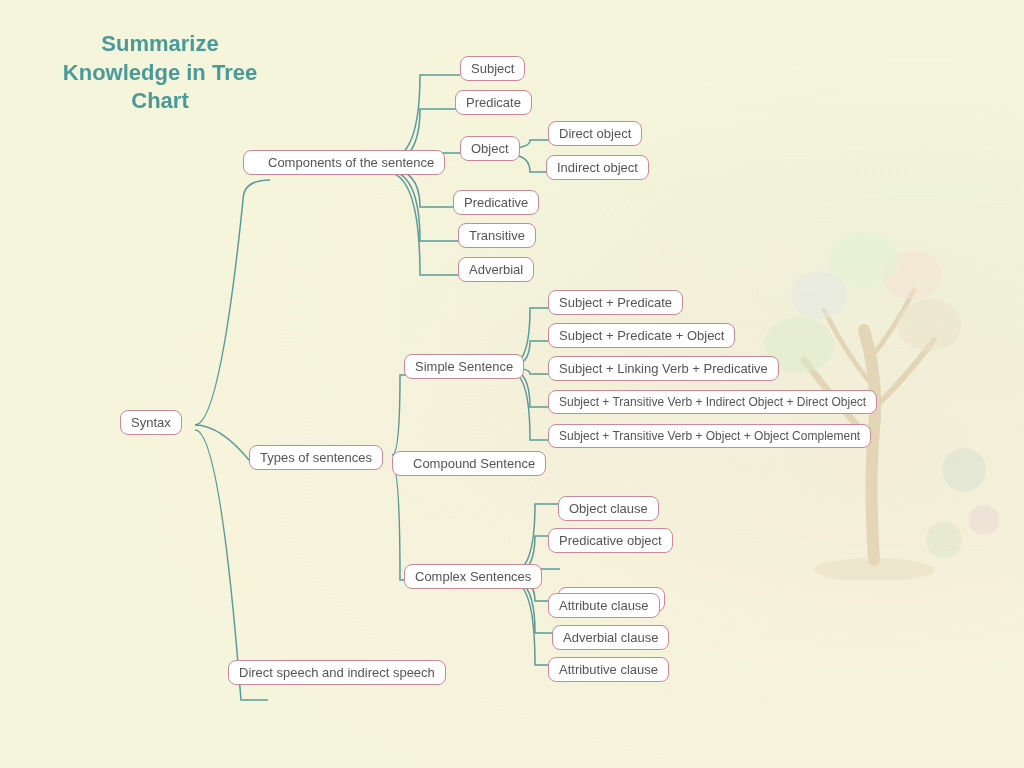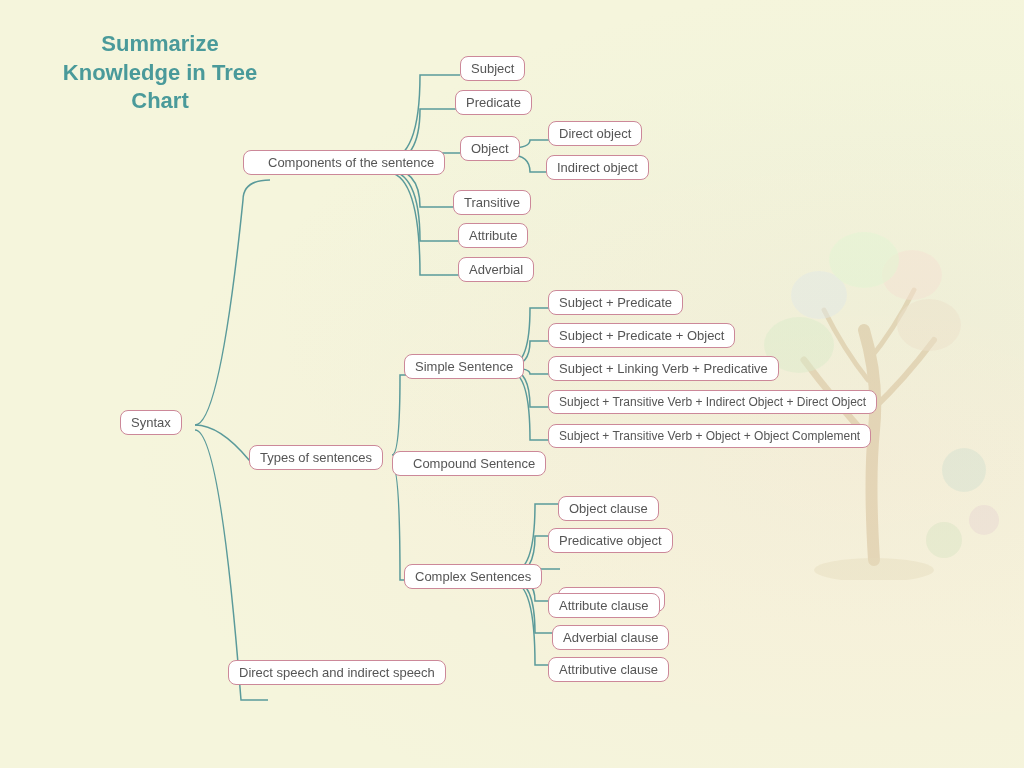--- a/index.html
+++ b/index.html
@@ -158,23 +158,23 @@
 <div class="node-box" style="left:460px; top:56px;">Subject</div>
 
 <div class="node-box" style="left:455px; top:90px;">Predicate</div>
 
 <div class="node-box" style="left:460px; top:136px;">Object</div>
 
 <div class="node-box" style="left:548px; top:121px;">Direct object</div>
 
 <div class="node-box" style="left:546px; top:155px;">Indirect object</div>
 
-<div class="node-box" style="left:453px; top:190px;">Transitive</div>
-
-<div class="node-box" style="left:458px; top:223px;">Attribute</div>
+<div class="node-box" style="left:453px; top:190px;">Predicative</div>
+
+<div class="node-box" style="left:458px; top:223px;">Transitive</div>
 
 <div class="node-box" style="left:458px; top:257px;">Adverbial</div>
 
 <div class="node-box" style="left:404px; top:354px;">Simple Sentence</div>
 
 <div class="node-box" style="left:548px; top:290px;">Subject + Predicate</div>
 
 <div class="node-box" style="left:548px; top:323px;">Subject + Predicate + Object</div>
 
 <div class="node-box" style="left:548px; top:356px;">Subject + Linking Verb + Predicative</div>

